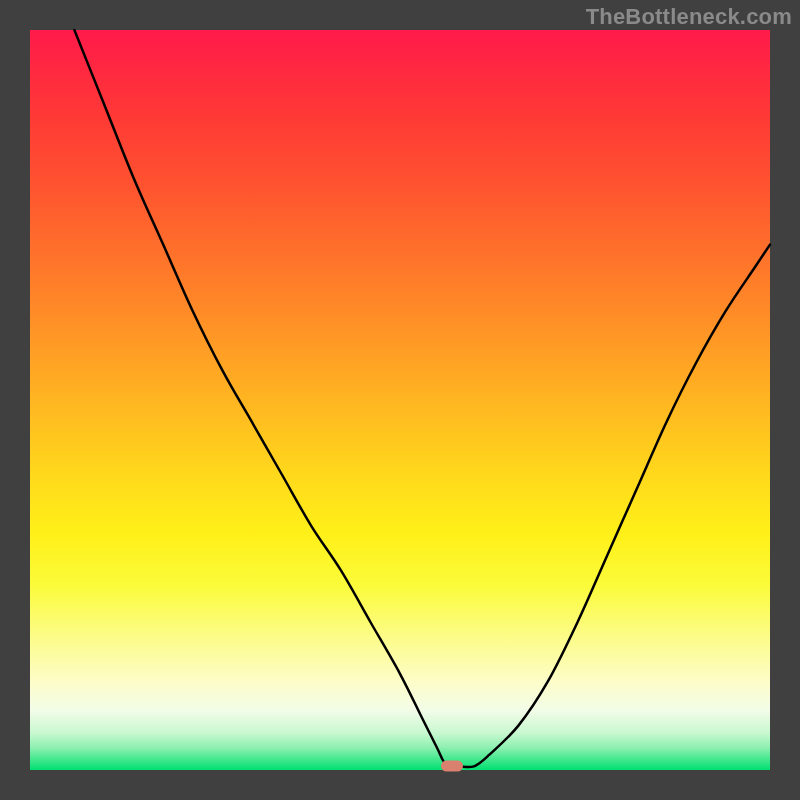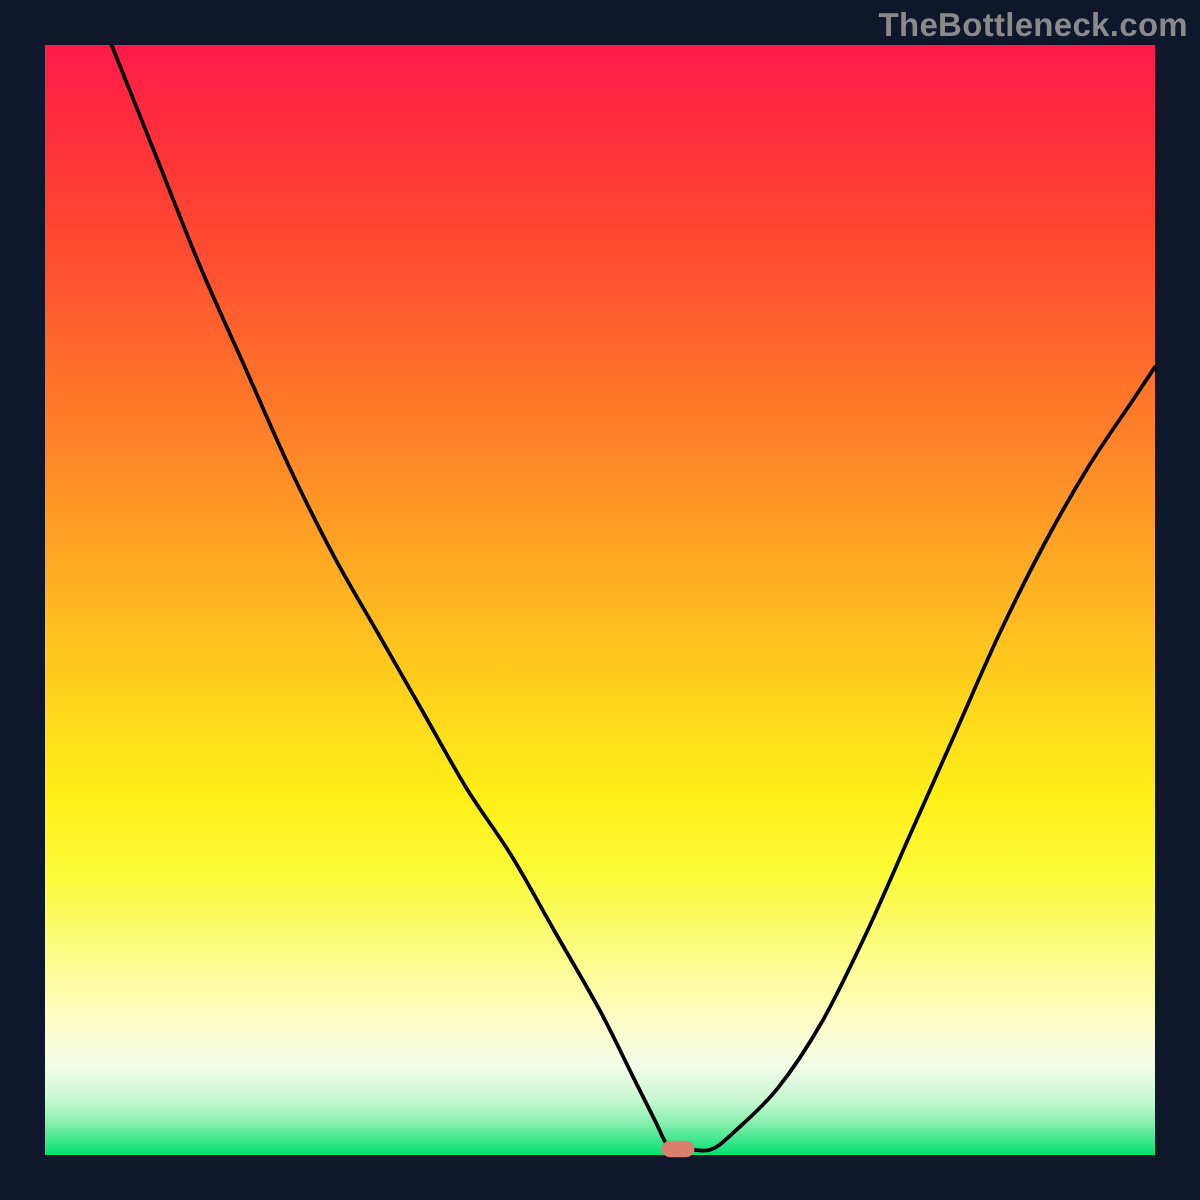--- a/index.html
+++ b/index.html
@@ -7,21 +7,21 @@
     padding: 0;
     width: 800px;
     height: 800px;
     background: #000;
     overflow: hidden;
   }
   .frame {
     position: relative;
     width: 800px;
     height: 800px;
-    background: #0f172a;
+    background: #404040;
   }
   .plot-area {
     position: absolute;
     left: 30px;
     top: 30px;
     width: 740px;
     height: 740px;
     background: linear-gradient(to bottom,
       #ff1a4a 0%,
       #ff2a3f 6%,

